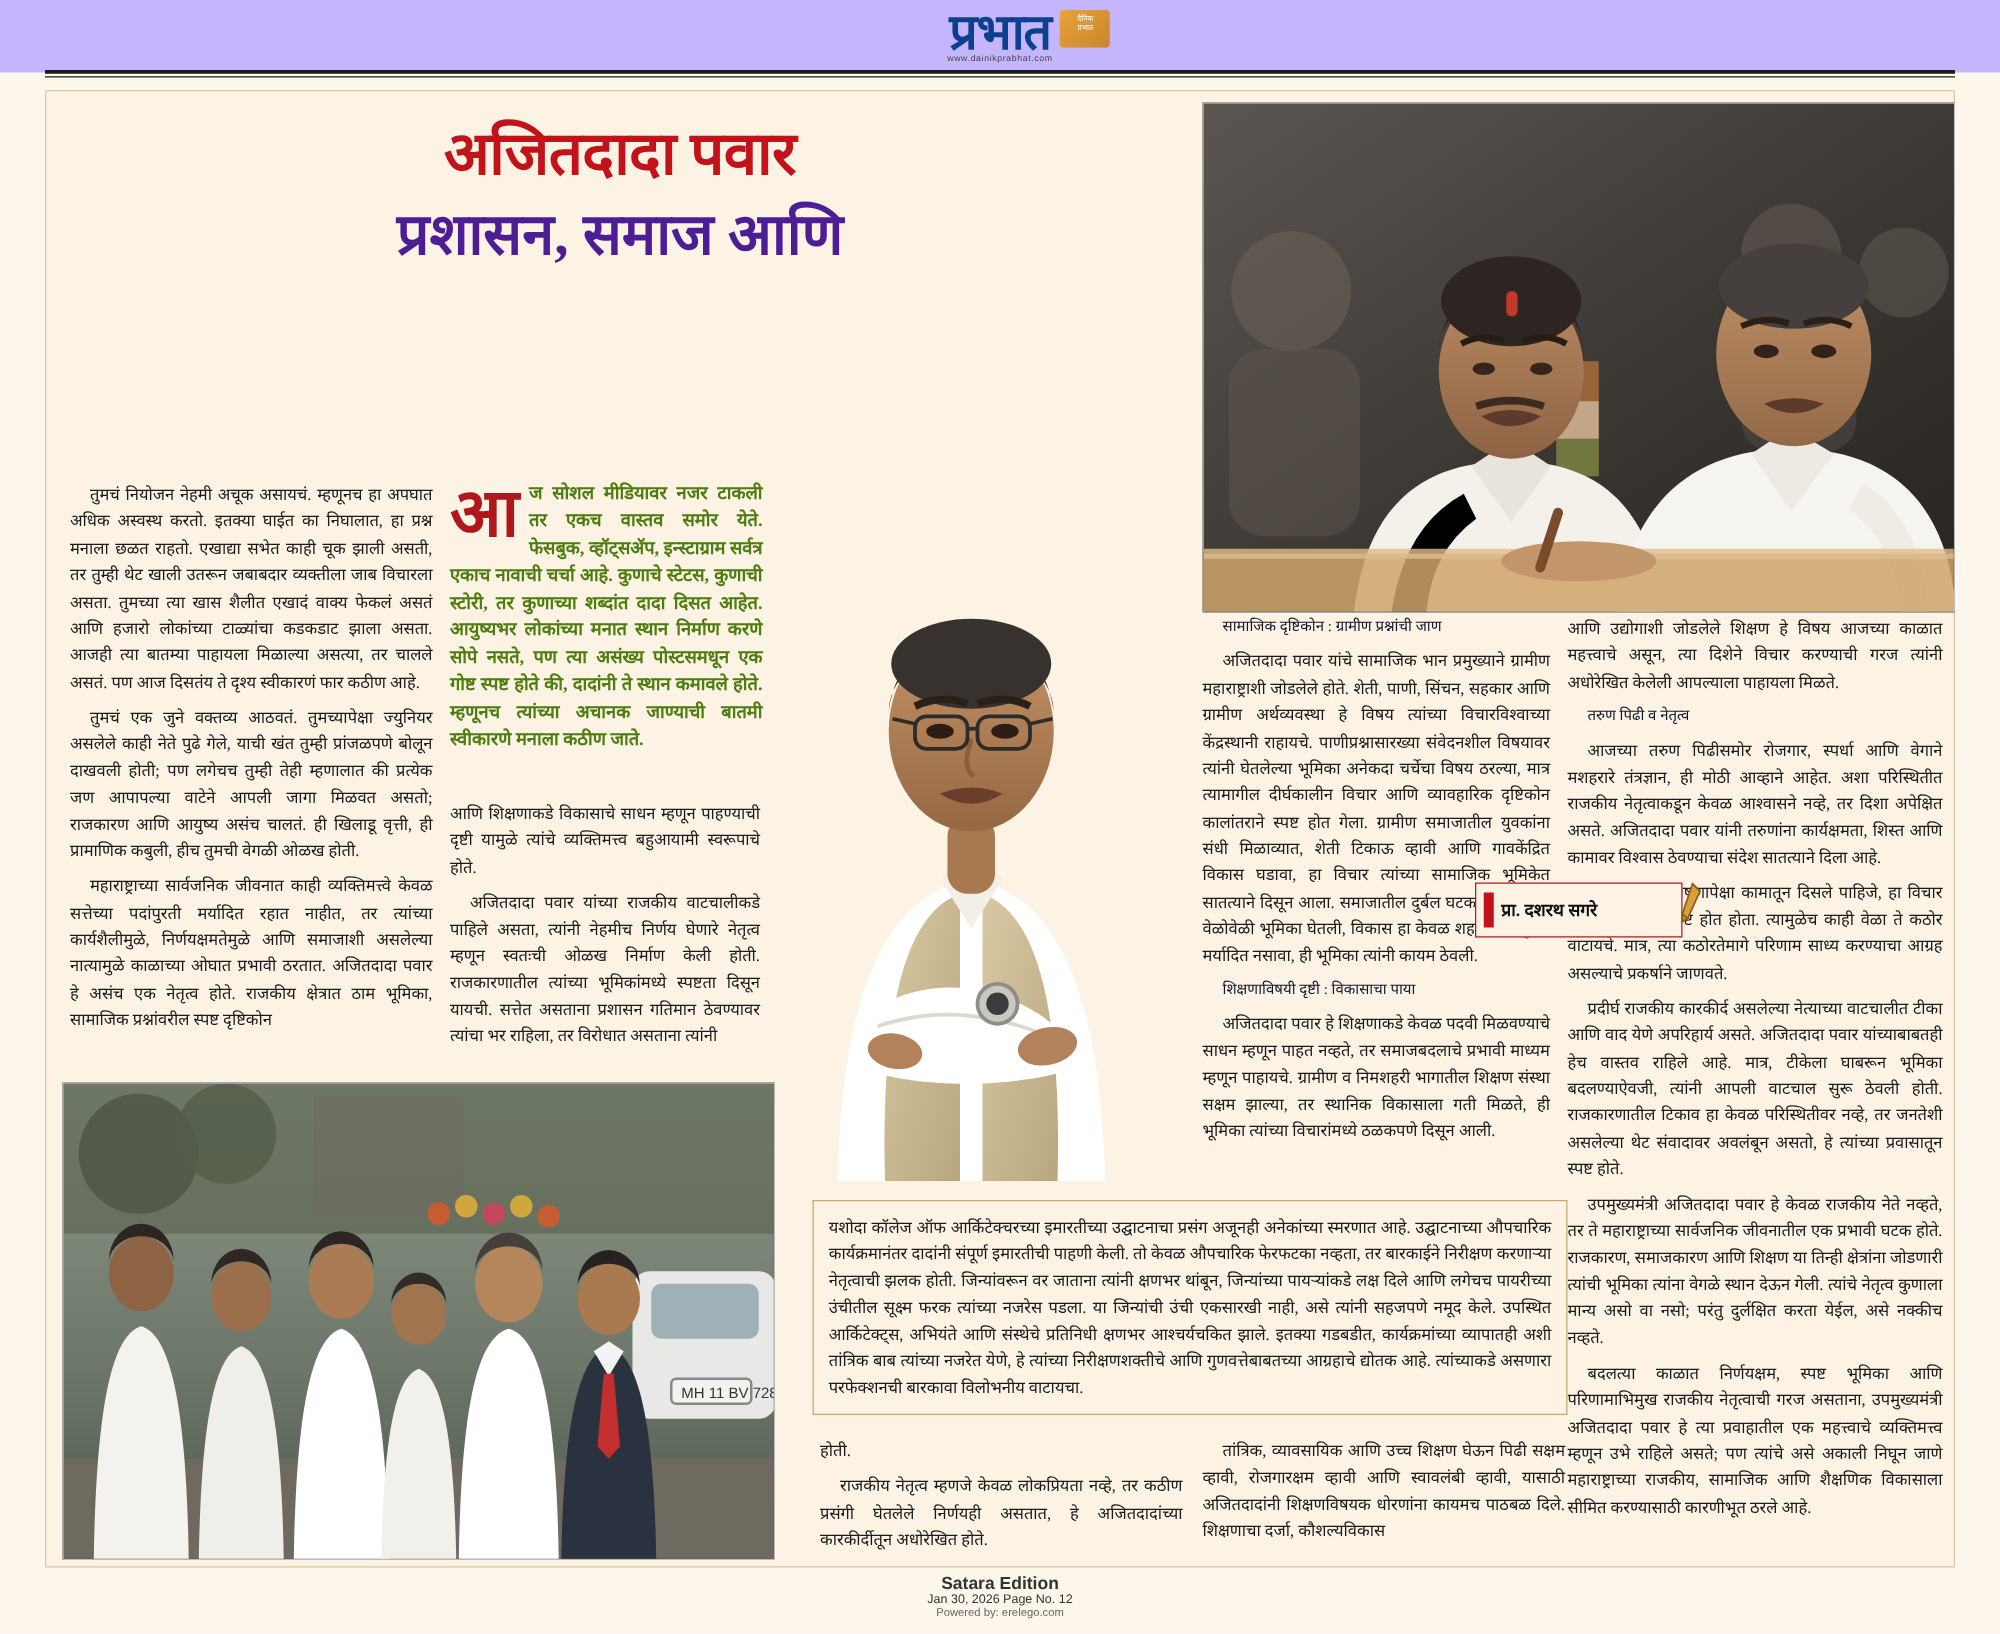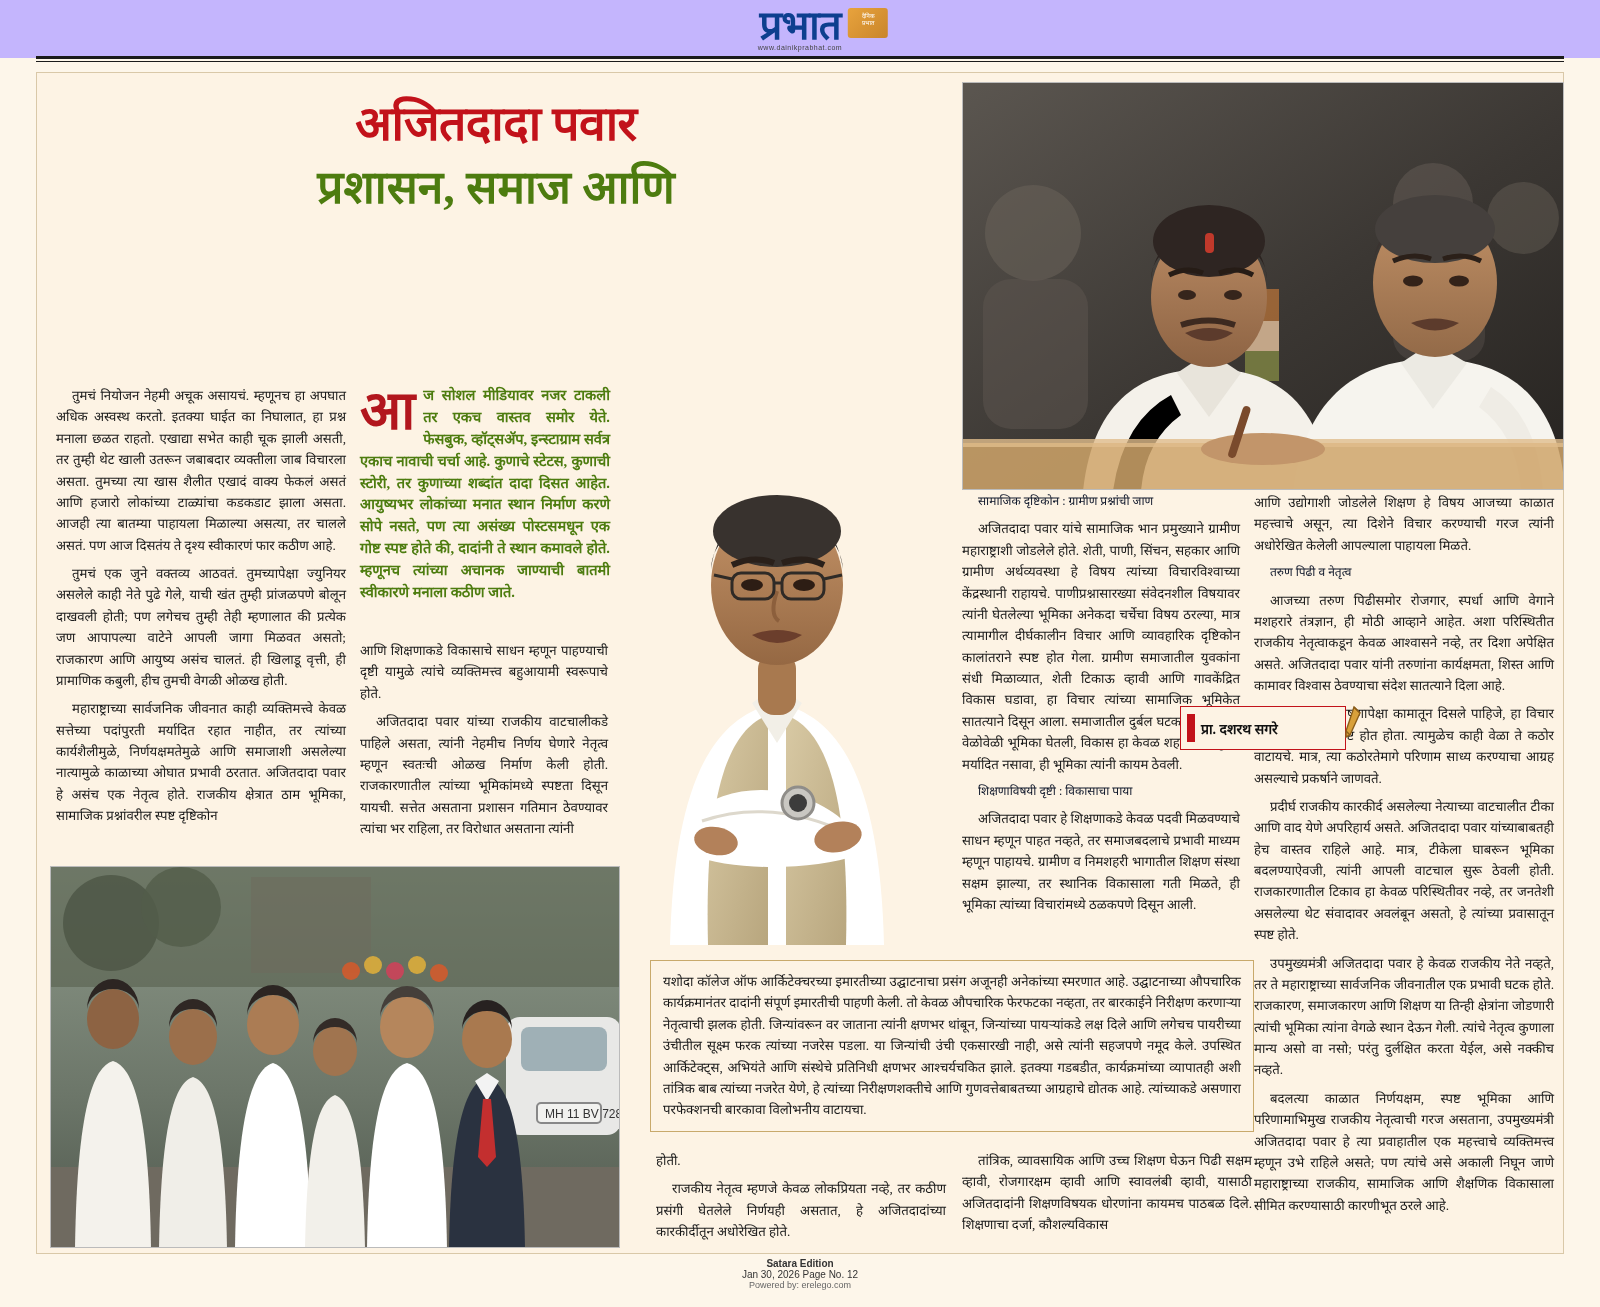--- a/index.html
+++ b/index.html
@@ -58,21 +58,21 @@
     position:absolute; left:56px; top:96px; width:880px;
     text-align:center;
   }
   .hl-1 {
     font-family:"Liberation Serif", serif;
     font-size:48px; font-weight:bold; color:#c2121a; line-height:1.18;
     letter-spacing:-.5px;
   }
   .hl-2 {
     font-family:"Liberation Serif", serif;
-    font-size:46px; font-weight:bold; color:#4d7c0f; line-height:1.35;
+    font-size:46px; font-weight:bold; color:#4c1d95; line-height:1.35;
     margin-top:4px;
   }
   
   .photo-top {
     position:absolute; left:962px; top:82px; width:602px; height:408px;
     overflow:hidden; background:#2b2b2b; border:1px solid #bbb;
   }
   .photo-main {
     position:absolute; left:612px; top:385px; width:330px; height:560px;
     overflow:hidden;
@@ -148,21 +148,21 @@
     font-family:"Liberation Serif", serif;
     font-size:13.2px; line-height:1.62; color:#1a1a1a; text-align:justify;
   }
   .boxstory p { margin:0; text-indent:0; }
   
   .footer {
     position:absolute; left:0; top:1258px; width:1600px;
     text-align:center; font-family:"Liberation Sans", sans-serif;
     color:#333;
   }
-  .footer .l1 { font-size:10px; font-weight:bold; }
+  .footer .l1 { font-size:14px; font-weight:bold; }
   .footer .l2 { font-size:10px; }
   .footer .l3 { font-size:9px; color:#666; }
 
   
   svg { display:block; }
 </style>
 </head>
 <body>
 
 <div class="page">

